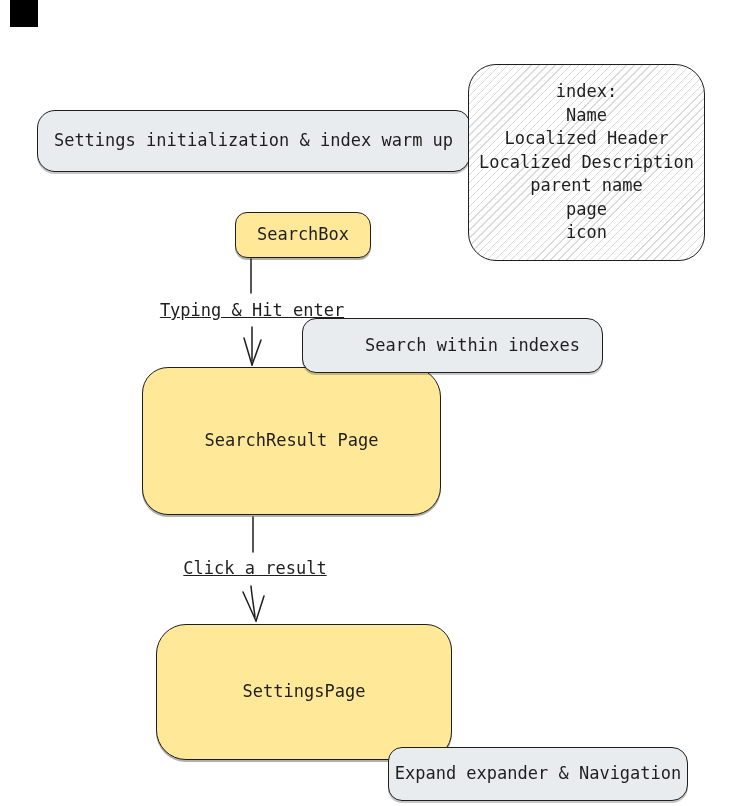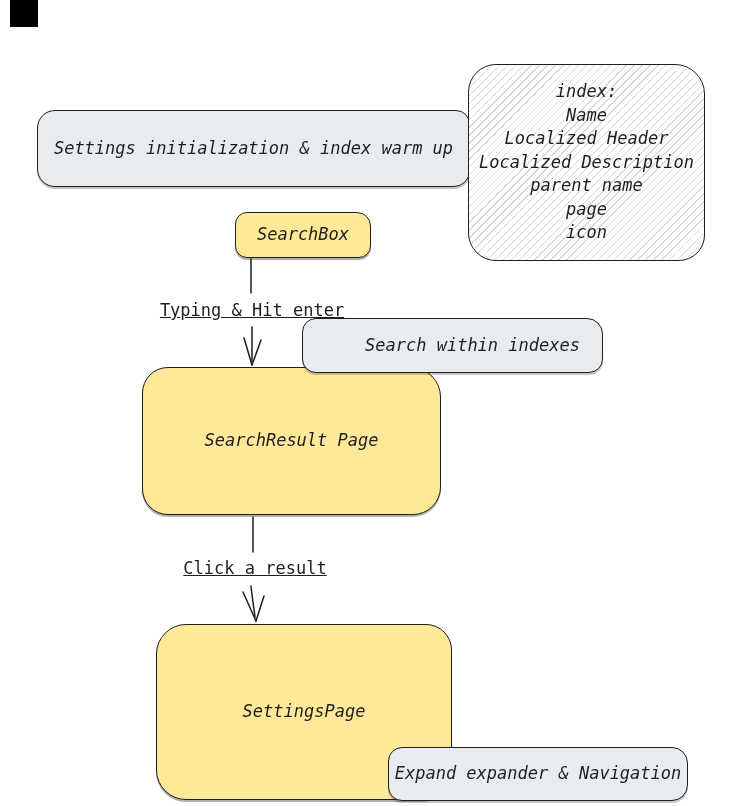--- a/index.html
+++ b/index.html
@@ -4,42 +4,41 @@
 <style>
   html,body{margin:0;padding:0;background:#ffffff;}
   .canvas{
     position:relative;width:750px;height:806px;background:#ffffff;overflow:hidden;
     font-family:"DejaVu Sans Mono","Liberation Mono",monospace;color:#1e1e1e;
   }
   .node{
     position:absolute;display:flex;align-items:center;justify-content:center;
     border:1.6px solid #1e1e1e;box-sizing:border-box;font-size:17px;line-height:1.25;
     white-space:nowrap;
-    font-style:italic;
   }
   .yellow{background:#ffe999;box-shadow:0 2px 0 0 rgba(30,30,30,0.35);margin-left:44px;}
   .gray{background:#e9ecef;box-shadow:0 2px 0 0 rgba(30,30,30,0.25);}
   .hatched{
     background:#ffffff;
     background-image:repeating-linear-gradient(135deg,rgba(0,0,0,0) 0px,rgba(0,0,0,0) 4.6px,#dadada 4.6px,#dadada 5.6px);
   }
   .note-lines{display:flex;flex-direction:column;align-items:center;justify-content:center;width:100%;}
   .note-line{font-size:17px;line-height:23.5px;text-align:center;}
   .edge-label{
     position:absolute;transform:translate(-50%,-50%);font-size:17px;white-space:nowrap;text-decoration:underline;
   }
   .corner-mark{position:absolute;left:10px;top:0;width:28px;height:27px;background:#000;}
   svg.arrows{position:absolute;left:0;top:0;pointer-events:none;}
 
-  #settings-init{left:37px;top:110px;width:433px;height:77px;border-radius:18px 14px 16px 18px;}
+  #settings-init{left:37px;top:110px;width:433px;height:62px;border-radius:18px 14px 16px 18px;}
   #index-note{left:468px;top:64px;width:237px;height:197px;border-radius:28px 30px 26px 28px;}
   #search-box{left:191px;top:212px;width:136px;height:46px;border-radius:12px 14px 12px 12px;}
   #search-within{left:302px;top:318px;width:301px;height:55px;border-radius:14px 16px 14px 14px;padding-left:40px;}
   #search-result{left:98px;top:367px;width:299px;height:148px;border-radius:26px 30px 28px 26px;}
-  #settings-page{left:112px;top:624px;width:296px;height:176px;border-radius:30px 26px 28px 30px;}
+  #settings-page{left:112px;top:624px;width:296px;height:136px;border-radius:30px 26px 28px 30px;}
   #expand-nav{left:388px;top:716px;width:300px;height:54px;border-radius:14px 16px 16px 14px;margin-top:31px;}
   #label-typing{left:252px;top:310px;}
   #label-click{left:255px;top:568px;}
 </style>
 </head>
 <body>
 
 <div class="canvas">
 
   <div class="corner-mark"></div>

